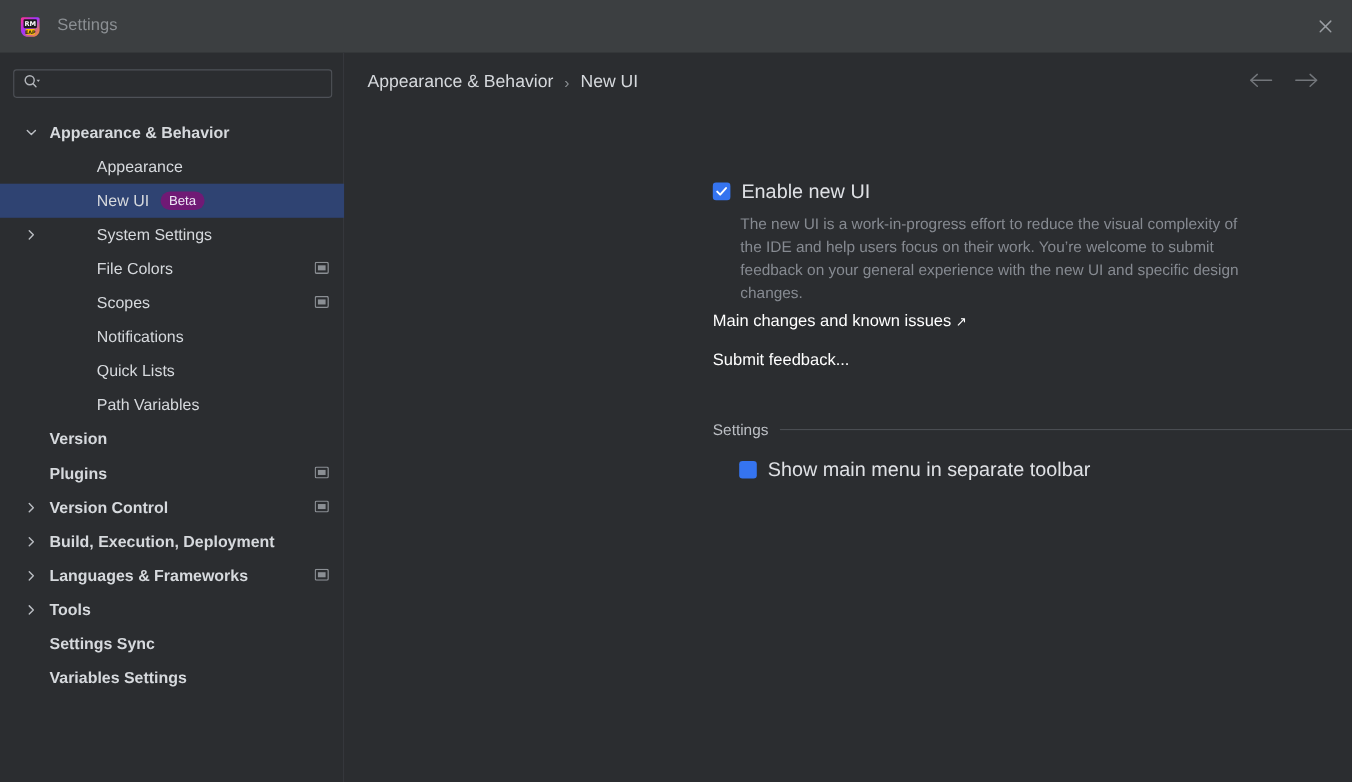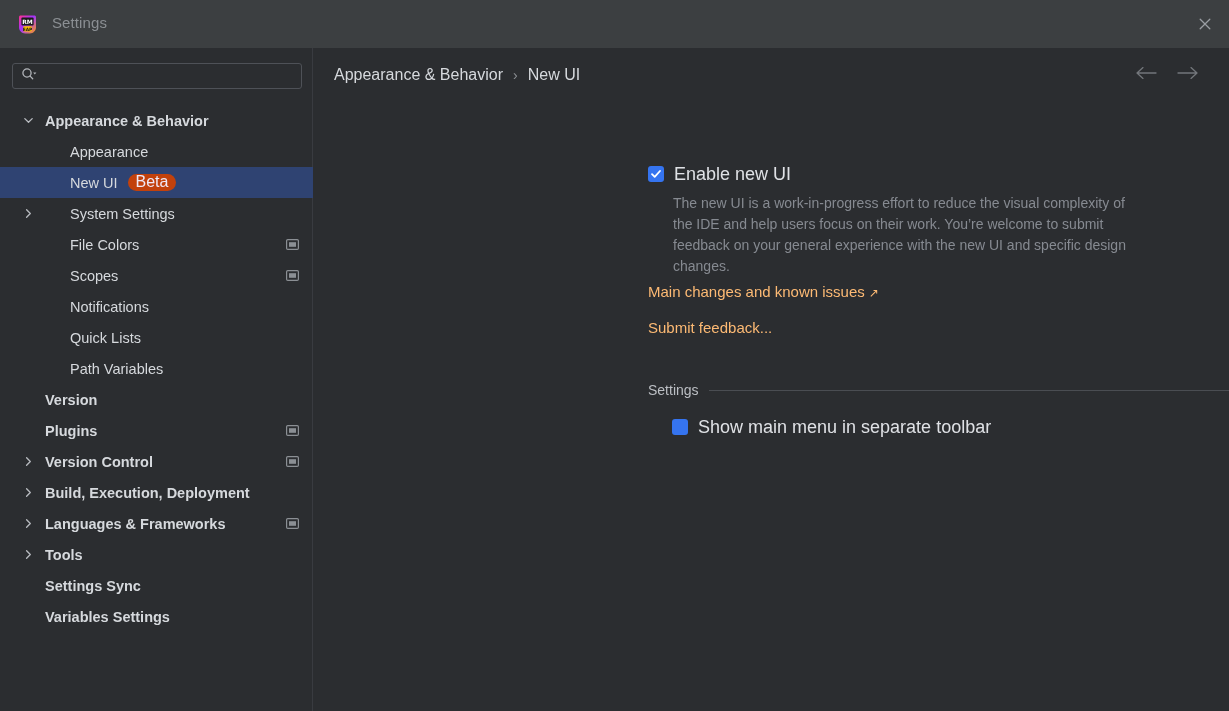--- a/index.html
+++ b/index.html
@@ -91,34 +91,34 @@
   }
   .node.selected { background: #2f4372; }
   .node .chev {
     position: absolute;
     left: 20px; top: 0;
     width: 16px; height: 31px;
     display: flex; align-items: center; justify-content: center;
   }
   .node .lbl { margin-left: 0; }
   .node.lvl0 .lbl { padding-left: 45px; font-weight: bold; }
-  .node.lvl1 .lbl { padding-left: 70px; font-weight: normal; }
+  .node.lvl1 .lbl { padding-left: 88px; font-weight: normal; }
   .node .scope-icon {
     position: absolute;
     right: 14px; top: 50%;
     transform: translateY(-50%);
   }
   .badge {
     display: inline-block;
     margin-left: 10px;
     padding: 1px 8px 2px;
     border-radius: 9px;
-    background: #c2410c;
+    background: #701a75;
     color: #efe9f7;
-    font-size: 16px;
+    font-size: 12px;
     line-height: 14px;
     vertical-align: 2px;
   }
 
   
   #main {
     position: absolute;
     top: 48px; left: 313px;
     width: 916px; height: 663px;
     background: #2b2d30;
@@ -169,21 +169,21 @@
     position: absolute;
     left: 360px; top: 145px;
     width: 470px;
     font-size: 14px;
     line-height: 21px;
     color: #868a91;
   }
   .link {
     position: absolute;
     font-size: 15px;
-    color: #fdba74;
+    color: #ffffff;
     cursor: pointer;
   }
   #link1 { left: 335px; top: 235px; }
   #link2 { left: 335px; top: 271px; }
   .ext-arrow { margin-left: 4px; font-size: 12px; }
 
   #settings-group {
     position: absolute;
     left: 335px; top: 334px;
     width: 875px;

